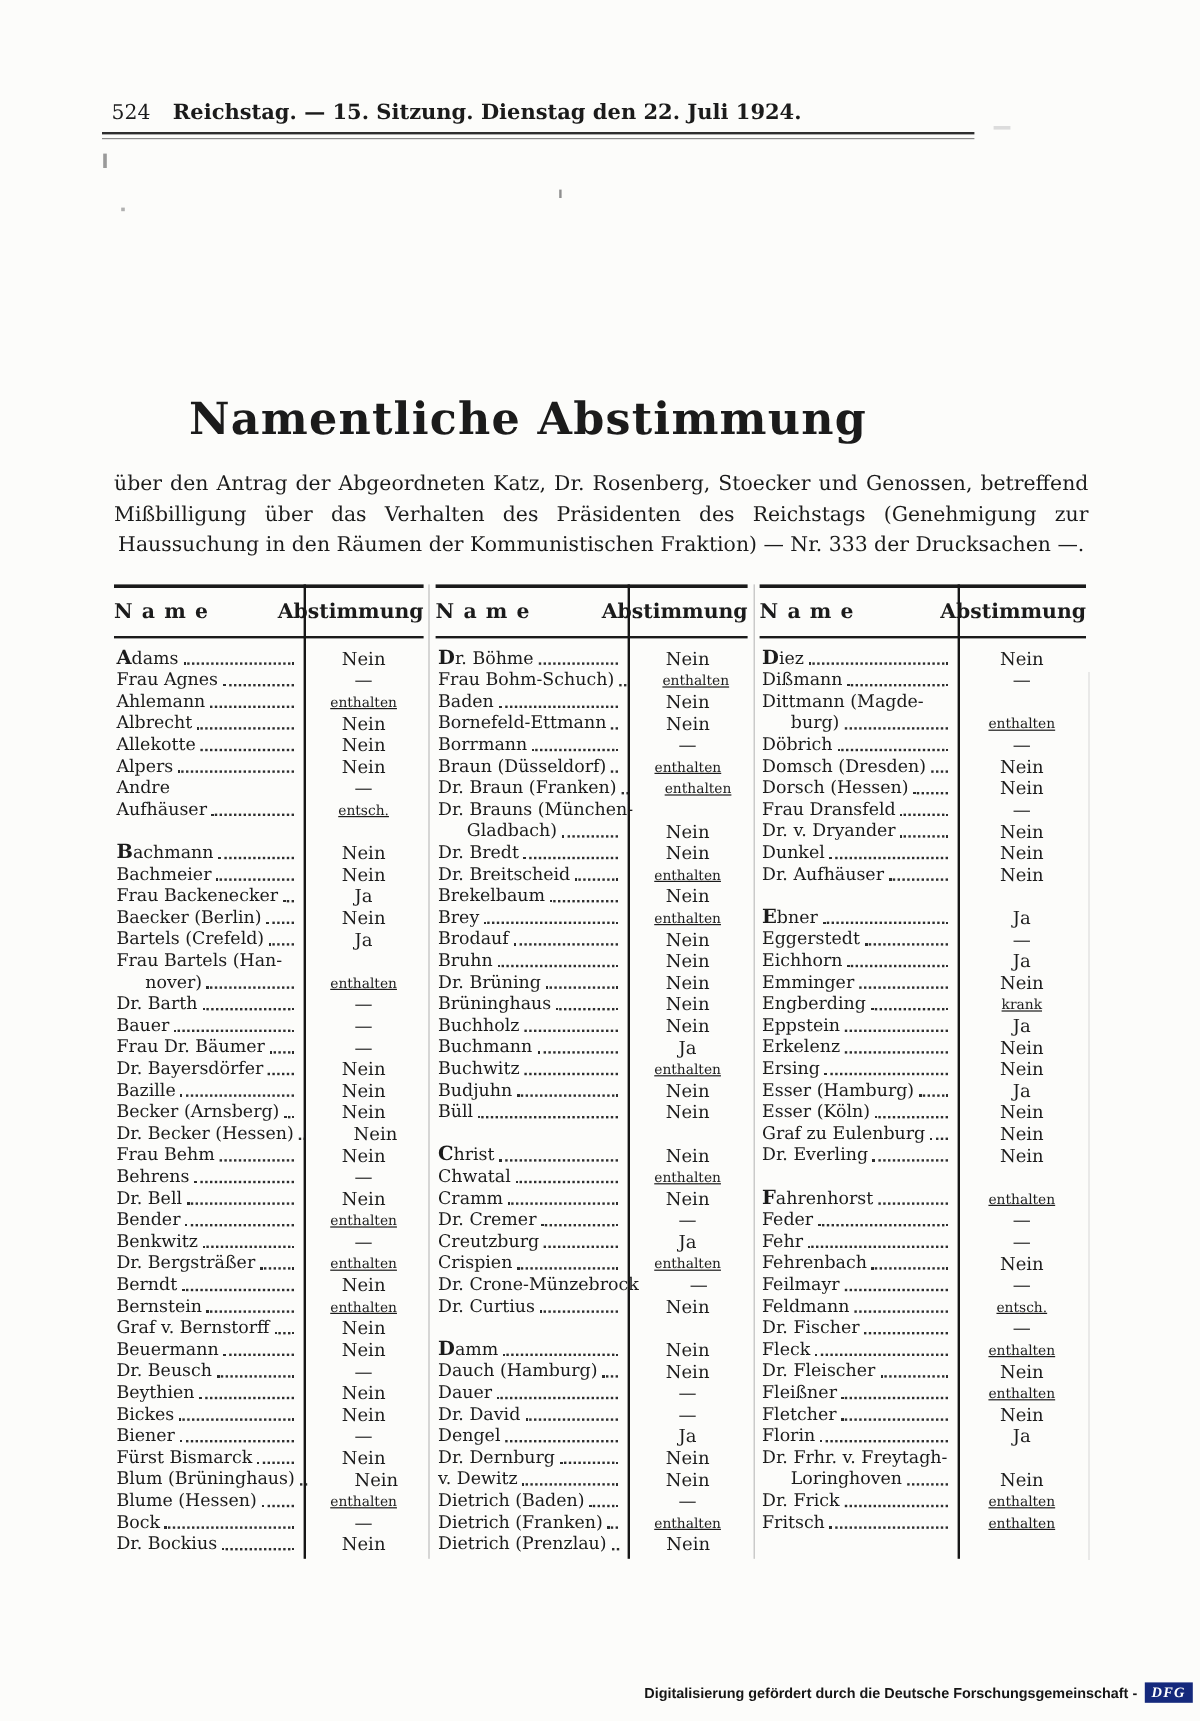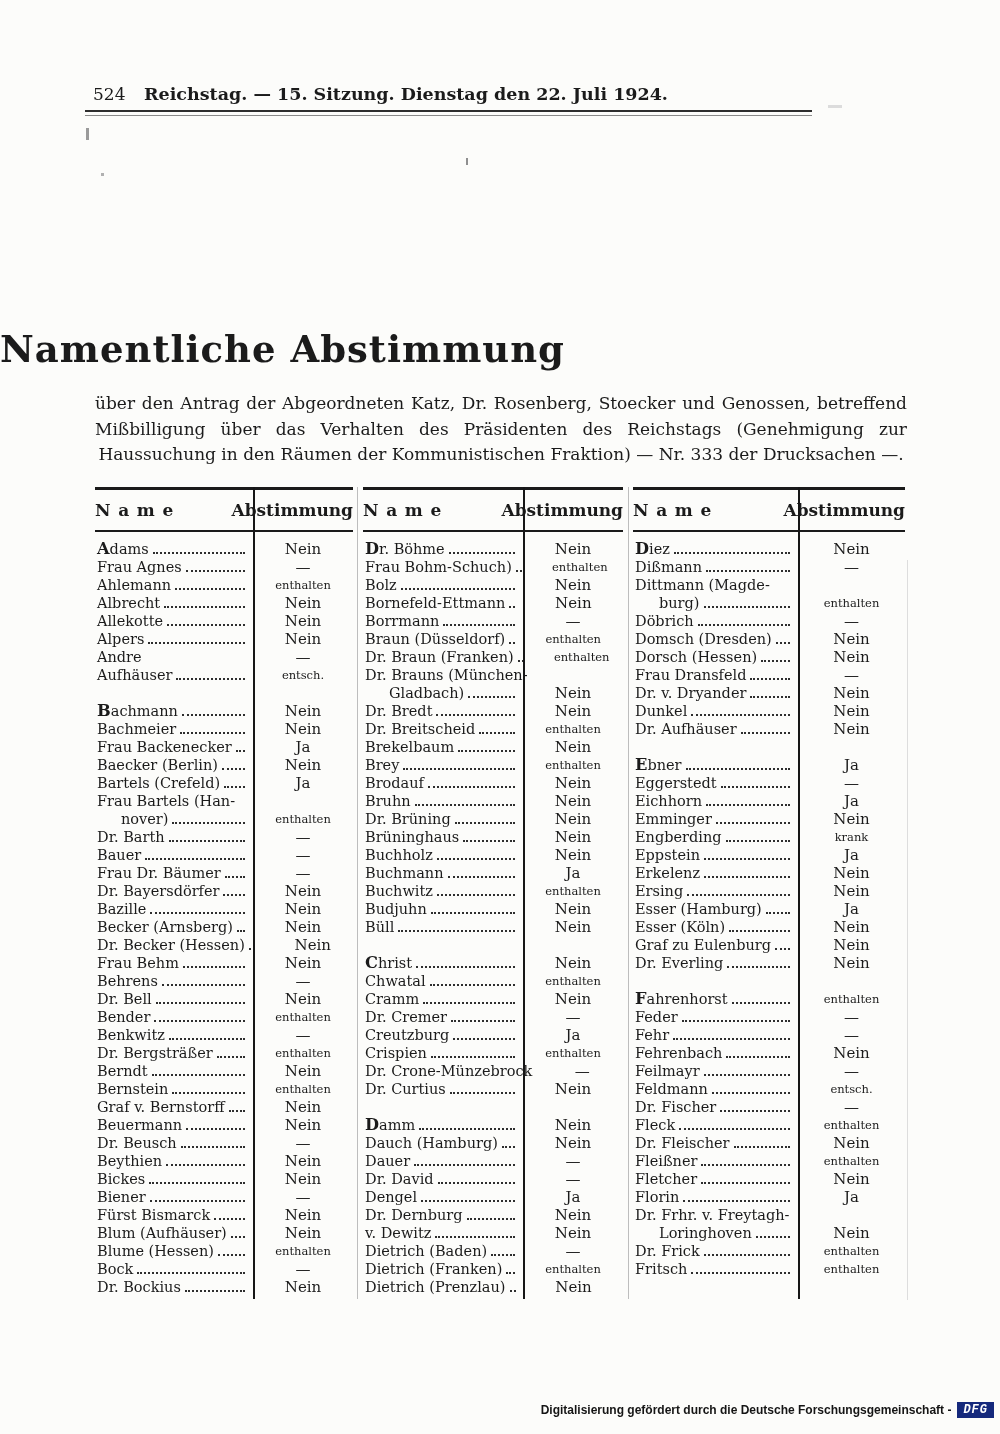--- a/index.html
+++ b/index.html
@@ -10,21 +10,21 @@
     color:#1b1b1b;
     overflow:hidden;
   }
   
   .pagenum{position:absolute;left:93px;top:84px;font-size:17px;}
   .runhead{position:absolute;left:0;top:84px;width:812px;text-align:center;font-size:17.5px;font-weight:bold;}
   .rule-a{position:absolute;left:85px;top:110px;width:727px;height:2px;background:#2e2e2e;}
   .rule-b{position:absolute;left:85px;top:115px;width:727px;height:1px;background:#8a8a8a;}
   .smudge{position:absolute;background:#dcdcdc;}
   
-  .doc-title{position:absolute;left:0;top:327px;width:880px;
+  .doc-title{position:absolute;left:0;top:327px;width:880px;text-align:center;
     font-size:37px;font-weight:bold;letter-spacing:1px;}
   .intro{position:absolute;left:95px;top:391px;width:812px;
     font-size:17px;line-height:25.5px;text-align:justify;text-align-last:center;}
   
   .group{position:absolute;top:487px;}
   .g1{left:95px;width:258px;}
   .g2{left:363px;width:260px;}
   .g3{left:633px;width:272px;}
   .ghead{height:40px;border-top:3px solid #1a1a1a;border-bottom:2px solid #1a1a1a;
     display:flex;align-items:center;font-weight:bold;font-size:17px;}
@@ -36,28 +36,28 @@
   .rows{padding-top:8px;}
   .row{display:flex;height:18px;align-items:flex-end;}
   .row.spacer{height:18px;}
   .nm{display:inline-block;white-space:nowrap;font-size:14.5px;line-height:18px;padding-left:2px;}
   .nm.ind{padding-left:26px;}
   .lead .nm::first-letter{font-weight:bold;font-size:1.12em;}
   .ldr{flex:1;min-width:6px;margin:0 8px 4px 4px;border-bottom:2px dotted #2e2e2e;}
   .fill{flex:1;}
   .vt{flex:none;text-align:center;font-size:15px;line-height:18px;}
   .g1 .vt{width:100px;} .g2 .vt{width:100px;} .g3 .vt{width:107px;}
-  .vt.sm{font-size:11.5px;line-height:18px;}
+  .vt.sm{font-size:11.5px;line-height:18px;text-decoration:underline;}
   .gsep{position:absolute;top:487px;height:812px;width:1px;background:#bdbdbd;}
   .edgeline{position:absolute;left:907px;top:560px;height:740px;width:1px;background:#dddddd;}
   
   .footer{position:absolute;right:6px;top:1402px;display:flex;align-items:center;gap:6px;
     font-family:"Liberation Sans", sans-serif;font-size:12px;font-weight:bold;color:#151515;justify-content:space-between;}
   .dfg{background:#15297c;color:#ffffff;padding:1px 6px;font-size:12px;letter-spacing:1px;
-    font-family:Liberation Mono, monospace;font-weight:bold;font-style:italic;}
+    font-family:Liberation Serif, serif;font-weight:bold;font-style:italic;}
 </style>
 </head>
 <body>
 
 <div class="pagenum">524</div>
 <div class="runhead">Reichstag. — 15. Sitzung. Dienstag den 22. Juli 1924.</div>
 <div class="rule-a"></div>
 <div class="rule-b"></div>
 
 <div class="smudge" style="left:828px;top:105px;width:14px;height:3px;"></div>
@@ -256,21 +256,21 @@
         <span class="nm">Biener</span>
         <span class="ldr"></span>
         <span class="vt">—</span>
       </div>
       <div class="row">
         <span class="nm">Fürst Bismarck</span>
         <span class="ldr"></span>
         <span class="vt">Nein</span>
       </div>
       <div class="row">
-        <span class="nm">Blum (Aufhäuser)</span>
+        <span class="nm">Blum (Brüninghaus)</span>
         <span class="ldr"></span>
         <span class="vt">Nein</span>
       </div>
       <div class="row">
         <span class="nm">Blume (Hessen)</span>
         <span class="ldr"></span>
         <span class="vt sm">enthalten</span>
       </div>
       <div class="row">
         <span class="nm">Bock</span>
@@ -296,21 +296,21 @@
         <span class="nm">Dr. Böhme</span>
         <span class="ldr"></span>
         <span class="vt">Nein</span>
       </div>
       <div class="row">
         <span class="nm">Frau Bohm-Schuch)</span>
         <span class="ldr"></span>
         <span class="vt sm">enthalten</span>
       </div>
       <div class="row">
-        <span class="nm">Bolz</span>
+        <span class="nm">Baden</span>
         <span class="ldr"></span>
         <span class="vt">Nein</span>
       </div>
       <div class="row">
         <span class="nm">Bornefeld-Ettmann</span>
         <span class="ldr"></span>
         <span class="vt">Nein</span>
       </div>
       <div class="row">
         <span class="nm">Borrmann</span>

